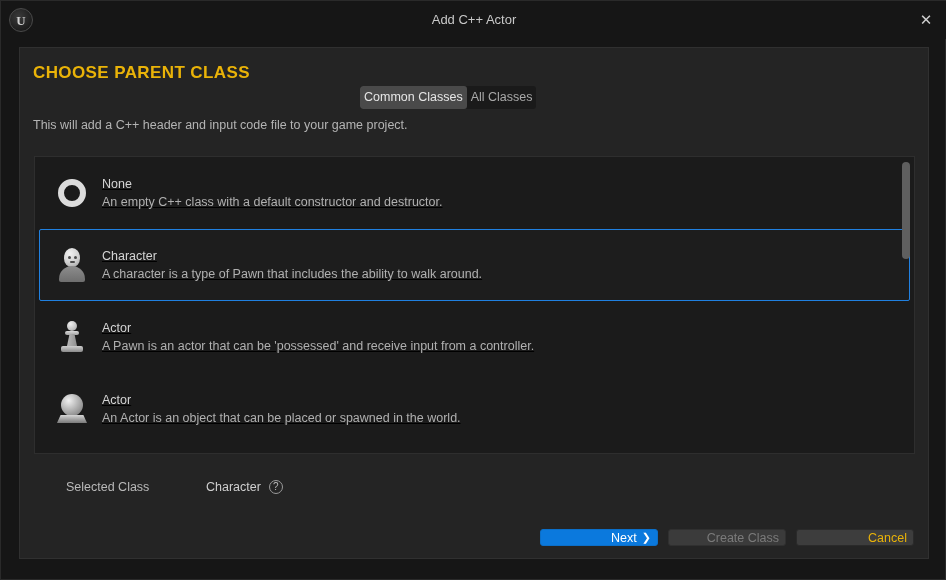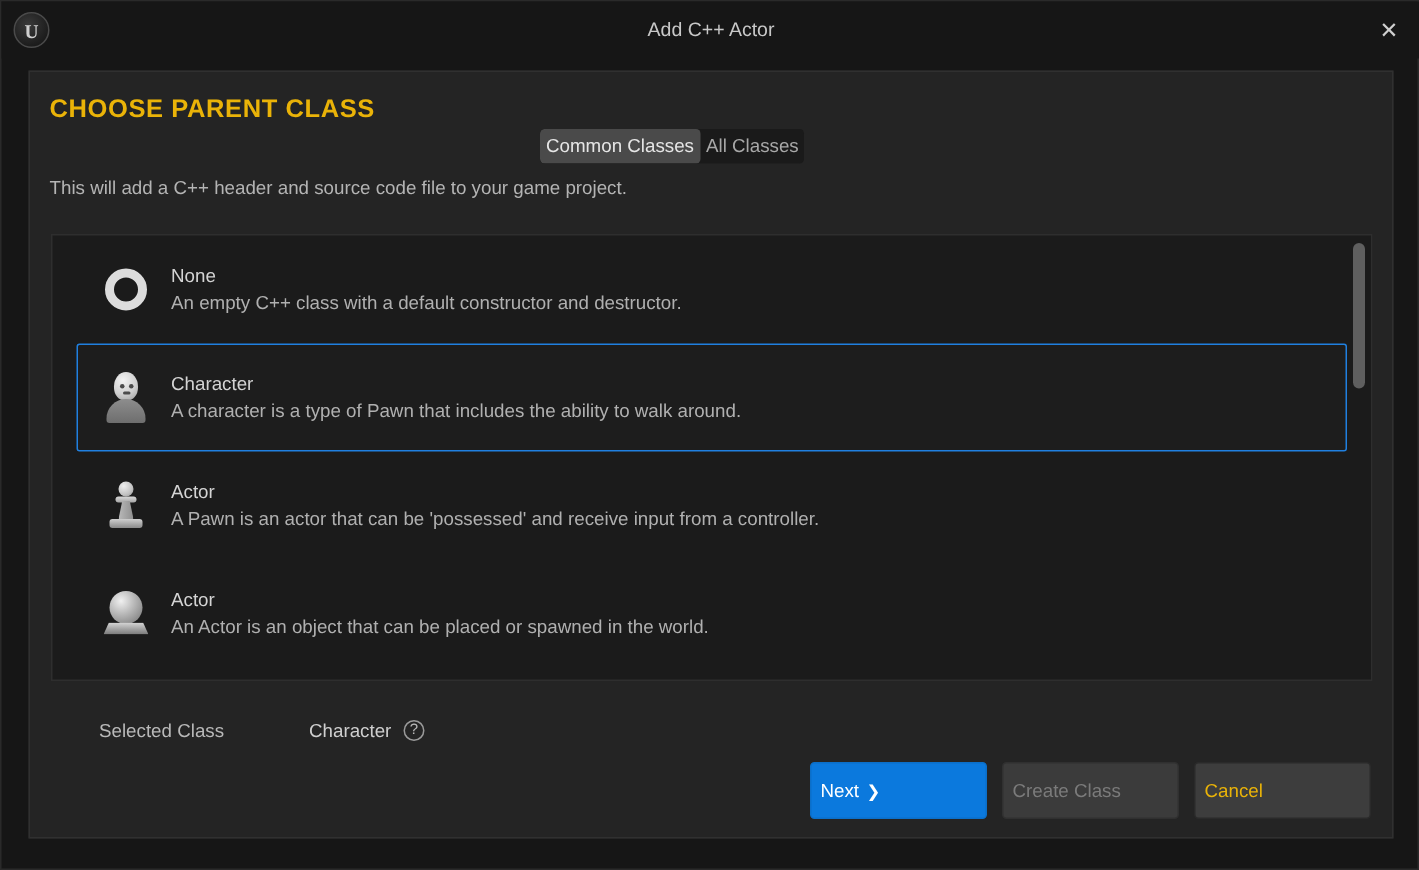--- a/index.html
+++ b/index.html
@@ -132,21 +132,22 @@
     height: 100%;
   }
   .row {
     position: relative;
     height: 72px;
     display: flex;
     align-items: center;
     padding-left: 12px;
     cursor: pointer;
     border: 1px solid transparent;
-    margin: 0 16px;
+    margin: 0 4px;
+    text-decoration: underline;
   }
   .row.selected {
     border: 1px solid #2080e0;
     background: #1d1d1d;
     border-radius: 2px;
   }
   .row-icon {
     width: 40px; height: 44px;
     flex: 0 0 40px;
     position: relative;
@@ -290,29 +291,29 @@
   .footer {
     position: absolute;
     left: 0; bottom: 12px;
     width: 910px;
     display: flex;
     justify-content: flex-end;
     padding-right: 16px;
     gap: 10px;
   }
   .btn {
-    width: 118px; height: 38px;
+    width: 118px; height: 17px;
     font-size: 12.5px;
     border-radius: 3px;
     border: 1px solid #1a1a1a;
     cursor: pointer;
     font-family: "Liberation Sans", sans-serif;
     display: flex;
     align-items: center;
-    justify-content: flex-start;
+    justify-content: flex-end;
   }
   .btn-primary {
     background: #0b79dd;
     color: #ffffff;
     border: 1px solid #0b6fc9;
   }
   .btn-primary .chev { margin-left: 5px; font-size: 11px; }
   .btn-disabled {
     background: #3b3b3b;
     color: #7b7b7b;
@@ -338,21 +339,21 @@
 
   <div class="panel">
 
     <div class="section-title">CHOOSE PARENT CLASS</div>
 
     <div class="tabs">
       <button class="tab active">Common Classes</button>
       <button class="tab">All Classes</button>
     </div>
 
-    <div class="subtitle">This will add a C++ header and source code file to your game project.</div>
+    <div class="subtitle">This will add a C++ header and input code file to your game project.</div>
 
     <div class="listbox">
       <div class="list-inner">
 
         <div class="row">
           <div class="row-icon">
             <div class="ic-none"></div>
           </div>
           <div class="row-texts">
             <div class="row-name">None</div>

